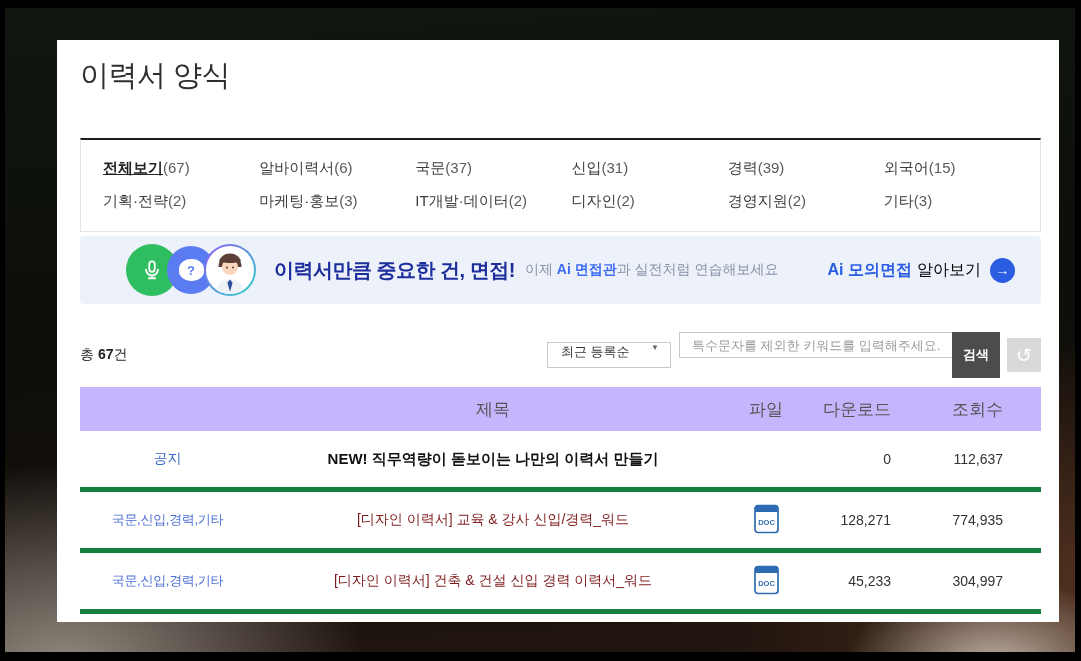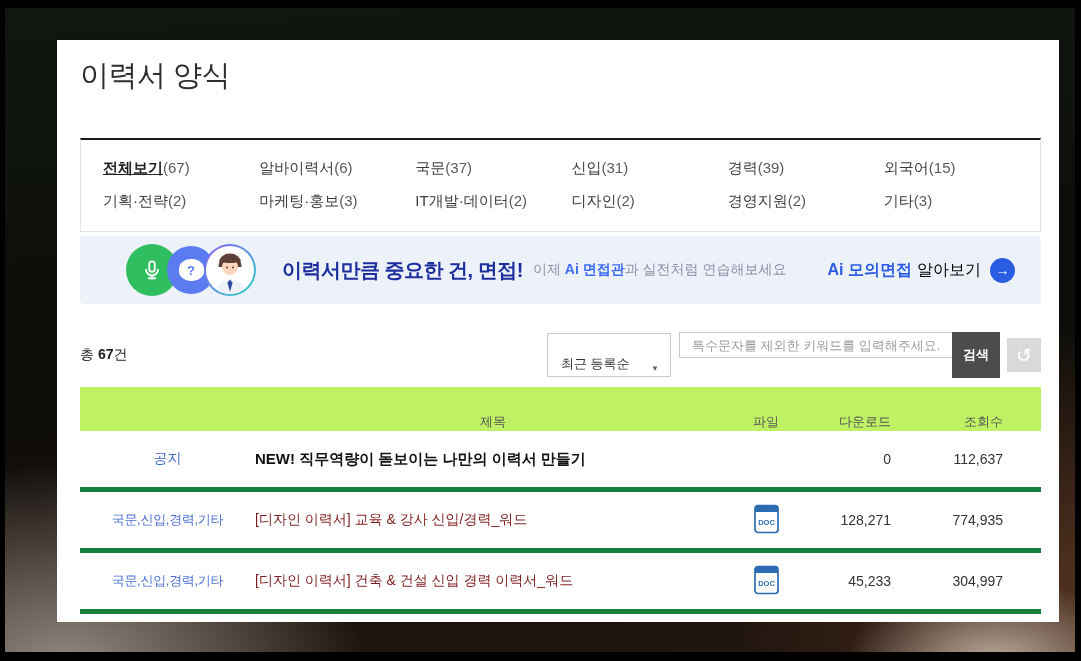--- a/index.html
+++ b/index.html
@@ -38,53 +38,53 @@
     display:flex; align-items:center; padding:0 26px 0 46px;
   }
   .circ { border-radius:50%; display:flex; align-items:center; justify-content:center; flex:0 0 auto; }
   .circ.green { width:52px; height:52px; background:#2fbe5f; z-index:1; }
   .circ.blue  { width:48px; height:48px; background:#5a7cf0; margin-left:-11px; z-index:2; }
   .q-blob { width:25px; height:22px; background:#fff; border-radius:46%; display:flex; align-items:center; justify-content:center;
             color:#5a7cf0; font-weight:bold; font-size:13px; }
   .avatar-ring { width:52px; height:52px; border-radius:50%; margin-left:-11px; z-index:3;
                  background:linear-gradient(135deg,#8a5cf6,#2fd4c8); padding:2px; }
   .avatar-in { width:100%; height:100%; border-radius:50%; background:#fff; overflow:hidden; }
-  .banner-headline { margin-left:26px; font-size:20px; font-weight:bold; color:#1c2d9c; letter-spacing:-.5px; white-space:nowrap; }
+  .banner-headline { margin-left:18px; font-size:20px; font-weight:bold; color:#1c2d9c; letter-spacing:-.5px; white-space:nowrap; }
   .banner-sub { margin-left:10px; font-size:14px; color:#8a92a6; white-space:nowrap; }
   .banner-sub .hl { color:#3d6bf3; font-weight:bold; }
   .banner-cta { margin-left:auto; display:flex; align-items:center; cursor:pointer; white-space:nowrap; }
   .banner-cta .strong { font-size:16px; font-weight:bold; color:#2b5de2; }
   .banner-cta .rest { font-size:16px; color:#000000; margin-left:5px; }
   .cta-arrow { width:25px; height:25px; border-radius:50%; background:#2b5de2; color:#fff;
                display:flex; align-items:center; justify-content:center; font-size:14px; margin-left:9px; font-weight:bold; }
 
   
   .controls { margin-top:34px; display:flex; align-items:center; height:34px; }
   .total { font-size:14px; color:#222; }
   .total b { font-weight:bold; }
   .ctrl-right { margin-left:auto; display:flex; align-items:center; }
-  .sort-box { width:124px; height:44px; border:1px solid #c9c9c9; background:#fff; display:flex; align-items:flex-end;
+  .sort-box { width:124px; height:26px; border:1px solid #c9c9c9; background:#fff; display:flex; align-items:flex-start;
               justify-content:space-between; padding:0 11px 3px 13px; font-size:13px; color:#333; cursor:pointer; }
   .sort-box .caret { font-size:8px; color:#666; }
   .search-wrap { display:flex; margin-left:8px; }
   .search-input { width:273px; height:26px; border:1px solid #c9c9c9; border-right:none; padding:0 12px;
                   font-size:13px; color:#333; outline:none; font-family:"Liberation Sans", sans-serif; }
   .search-input::placeholder { color:#9a9a9a; }
   .search-btn { width:48px; height:46px; background:#4c4c4c; color:#fff; border:none; font-size:13px; font-weight:bold;
                 cursor:pointer; font-family:"Liberation Sans", sans-serif; }
   .refresh-btn { width:34px; height:34px; margin-left:7px; background:#d9d9d9; border:none; color:#fff;
                  font-size:19px; line-height:1; cursor:pointer; display:flex; align-items:center; justify-content:center; }
 
   
   .tbl { margin-top:15px; }
   .trow { display:flex; align-items:center; }
-  .thead { height:44px; background:#bef264; font-size:13px; color:#555;align-items:flex-end; }
+  .thead { height:44px; background:#c4b5fd; font-size:17px; color:#555; }
   .tbody-row { height:61px; border-bottom:5px solid #15803d; font-size:14px; }
   .col-cat { width:175px; text-align:center; flex:0 0 auto; }
-  .col-title { flex:1 1 auto; text-align:left; }
+  .col-title { flex:1 1 auto; text-align:center; }
   .thead .col-title { text-align:center; }
   .col-file { width:70px; text-align:center; flex:0 0 auto; }
   .col-down { width:100px; text-align:right; padding-right:10px; flex:0 0 auto; }
   .col-views { width:140px; text-align:right; padding-right:38px; flex:0 0 auto; }
   .notice-cat { color:#3e68c8; font-size:14px; }
   .tag-cat { color:#4a6fd4; font-size:13px; letter-spacing:-.3px; }
   .title-bold { font-weight:bold; color:#111; font-size:15px; }
   .title-normal { color:#7f1d1d; }
   .num { color:#333; }
 </style>

